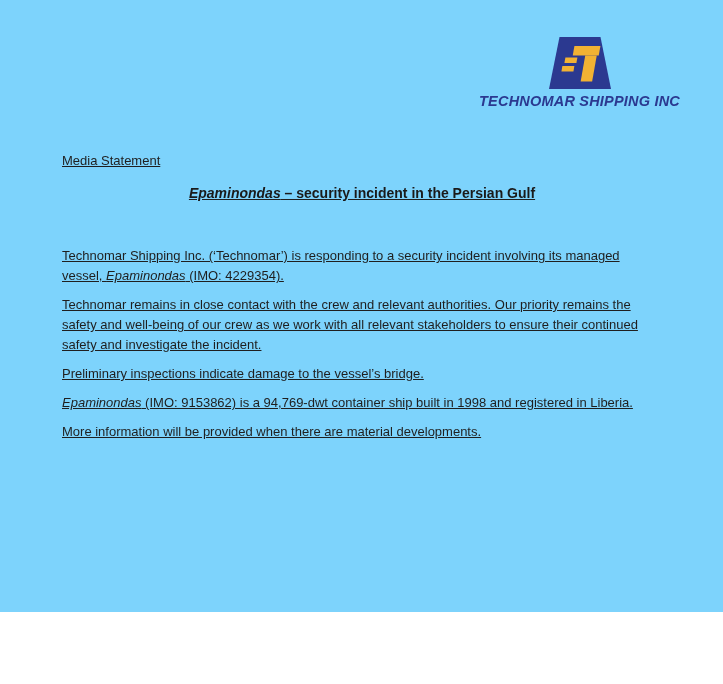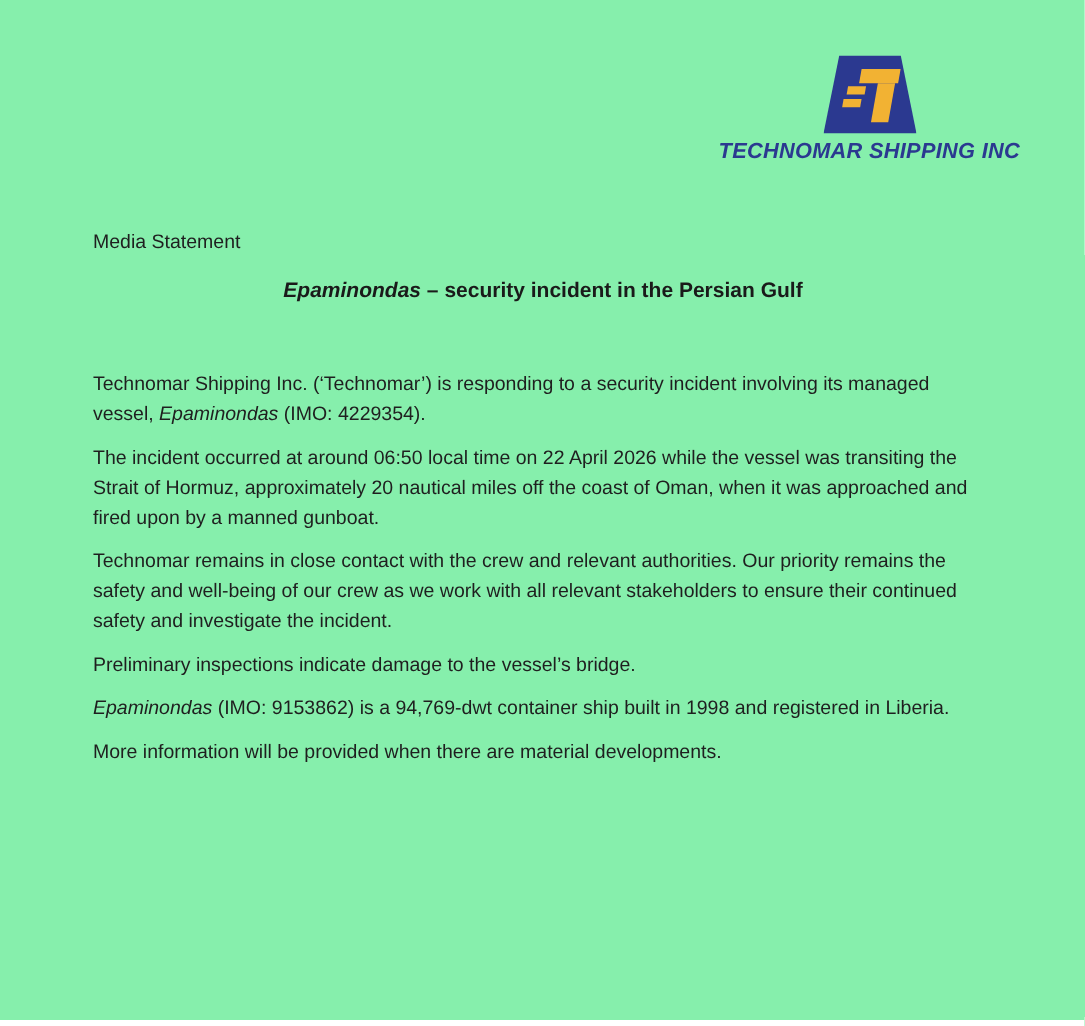--- a/index.html
+++ b/index.html
@@ -1,33 +1,33 @@
 <!DOCTYPE html>
 <html><head>
 <meta charset="utf-8">
 <style>
   html,body{margin:0;padding:0;}
   body{
     width:723px;height:684px;background:#ffffff;
     font-family:"Liberation Sans",sans-serif;
     overflow:hidden;
   }
-  .page{width:723px;height:680px;background:#86efac;box-sizing:border-box;}
+  .page{width:723px;height:612px;background:#7dd3fc;box-sizing:border-box;}
   .header{
     display:flex;justify-content:flex-end;
     padding:37px 43px 0 0;
   }
   .brand{display:flex;flex-direction:column;align-items:center;gap:4px;}
   .logo{width:62px;height:52px;display:block;}
   .company{
     font-weight:bold;font-style:italic;
     font-size:14.5px;line-height:17px;
     letter-spacing:0.2px;white-space:nowrap;
   }
-  .content{padding:41px 61px 0 62px;color:#1f1f1f;}
+  .content{padding:41px 61px 0 62px;color:#1f1f1f;text-decoration:underline;}
   .kicker{font-size:13px;line-height:20px;margin:0 0 11px 0;}
   .date{font-size:13px;line-height:20px;margin:0 0 8px 0;}
   .title{
     font-size:14px;font-weight:bold;line-height:21px;
     text-align:center;margin:12px 0 42px 0;color:#1a1a1a;
   }
   .title .vessel{font-style:italic;}
   .paragraphs p{
     font-size:13px;line-height:20px;
     margin:0 0 9px 0;color:#1f1f1f;
@@ -52,21 +52,20 @@
       </svg>
       <div class="company" style="color: rgb(43, 57, 144);">TECHNOMAR SHIPPING INC</div>
     </div>
   </div>
 
   <div class="content">
     <div class="kicker">Media Statement</div>
     <div class="title"><span class="vessel">Epaminondas</span><span> – security incident in the Persian Gulf</span></div>
     <div class="paragraphs">
         <p><span>Technomar Shipping Inc. (‘Technomar’) is responding to a security incident involving its managed vessel, </span><span class="it">Epaminondas</span><span> (IMO: 4229354).</span></p>
-        <p><span>The incident occurred at around 06:50 local time on 22 April 2026 while the vessel was transiting the Strait of Hormuz, approximately 20 nautical miles off the coast of Oman, when it was approached and fired upon by a manned gunboat.</span></p>
         <p><span>Technomar remains in close contact with the crew and relevant authorities. Our priority remains the safety and well-being of our crew as we work with all relevant stakeholders to ensure their continued safety and investigate the incident.</span></p>
         <p><span>Preliminary inspections indicate damage to the vessel’s bridge.</span></p>
         <p><span class="it">Epaminondas</span><span> (IMO: 9153862) is a 94,769-dwt container ship built in 1998 and registered in Liberia.</span></p>
         <p><span>More information will be provided when there are material developments.</span></p>
       </div>
   </div>
 
 </div>
 
 </body></html>

